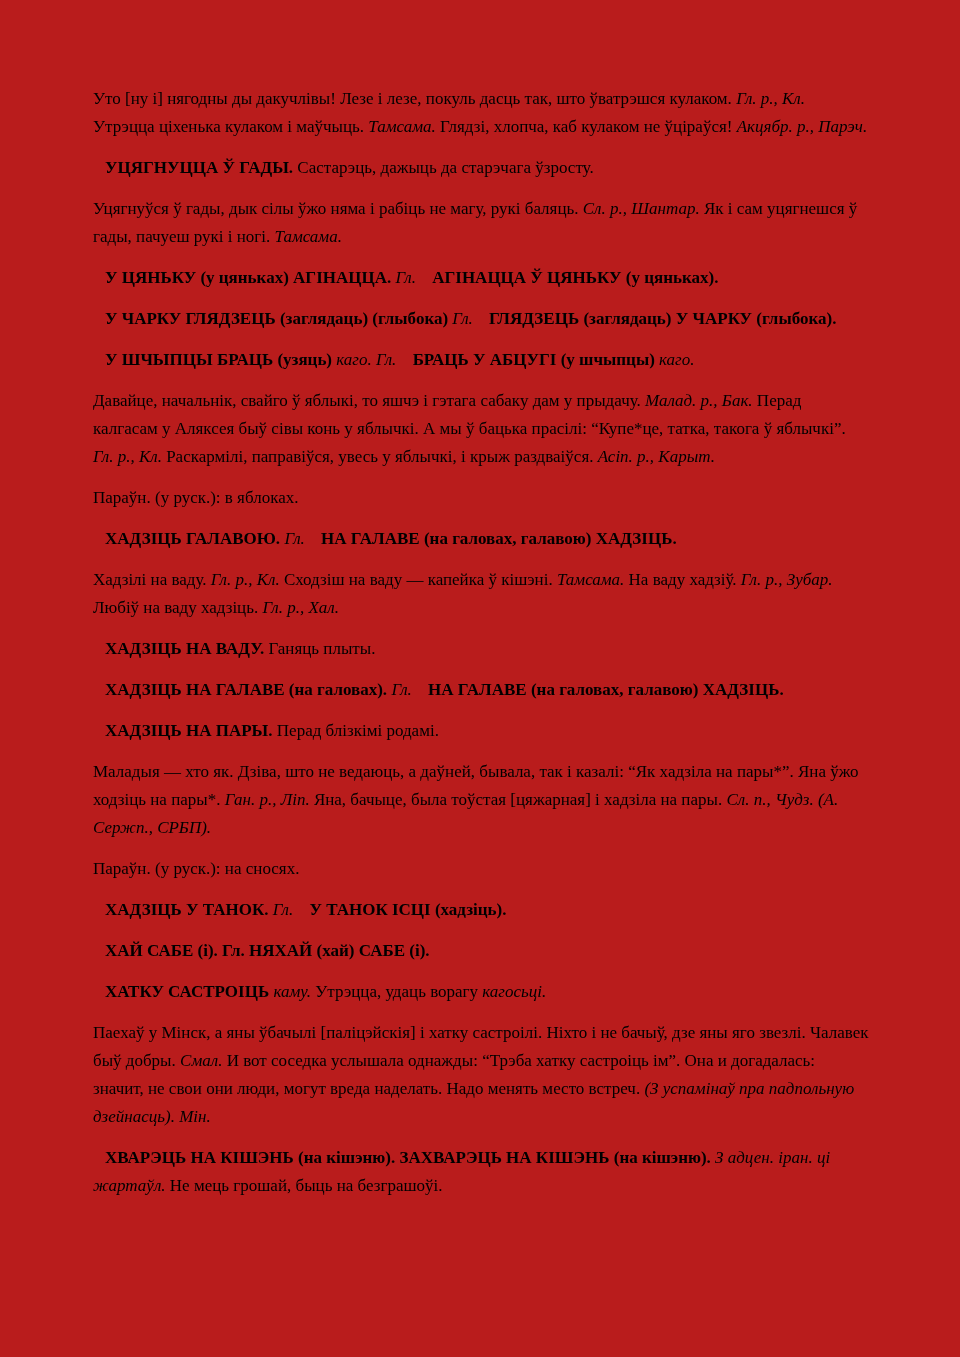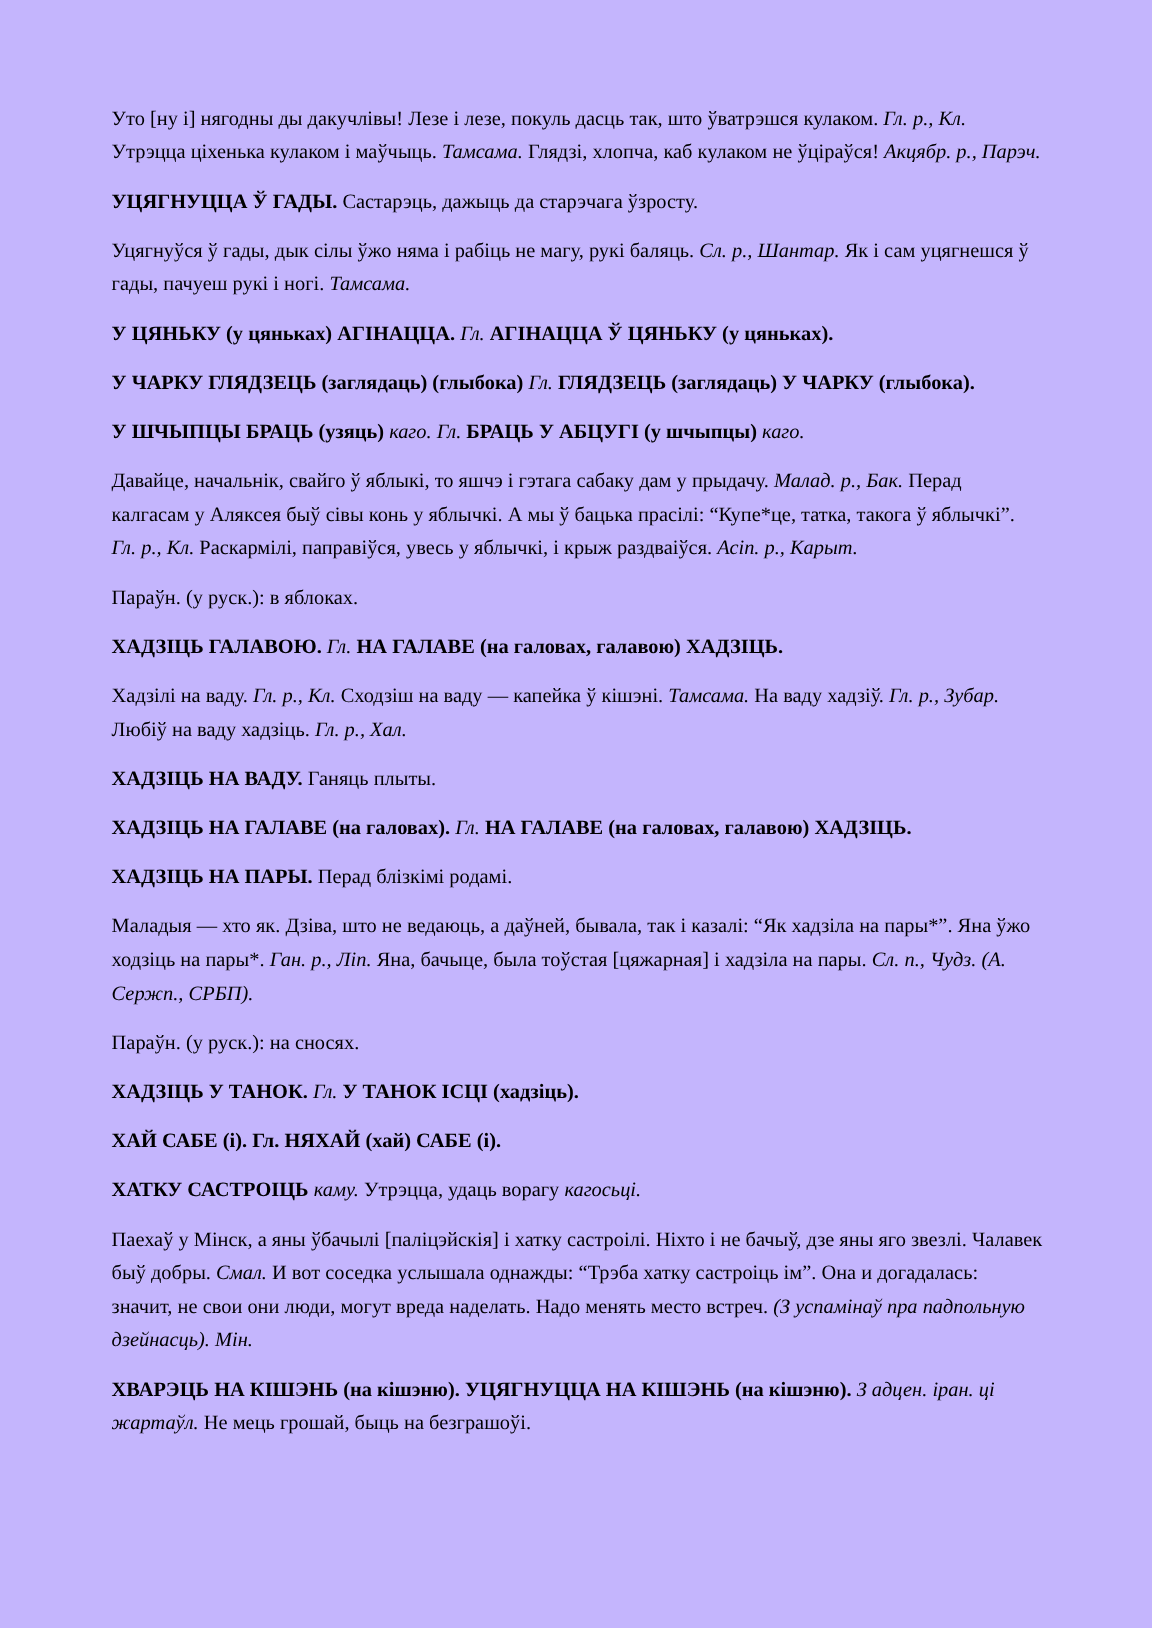--- a/index.html
+++ b/index.html
@@ -14,37 +14,37 @@
     font-family: "Liberation Serif", "DejaVu Serif", serif;
     color: #000000;
     overflow: hidden;
   }
   .page {
     position: absolute;
     left: 0;
     top: 0;
     width: 960px;
     height: 1357px;
-    background: #c4b5fd;
+    background: #b91c1c;
   }
   .page-content {
     position: absolute;
     left: 93px;
     top: 85px;
     width: 776px;
   }
   .para {
     margin: 0 0 13px 0;
     font-size: 17px;
     line-height: 28px;
     text-align: left;
     word-spacing: normal;
   }
   .run-r { font-weight: normal; font-style: normal; }
-  .run-b { font-weight: bold;   font-style: normal; }
+  .run-b { font-weight: bold;   font-style: normal; margin-left: 12px; }
   .run-i { font-weight: normal; font-style: italic; }
 </style>
 </head>
 <body style="background: rgb(255, 255, 255); color: rgb(0, 0, 0);">
 
 <div class="page">
   <div class="page-content">
       <p class="para"><span class="run-r">Уто [ну і] нягодны ды дакучлівы! Лезе і лезе, покуль дасць так, што ўватрэшся кулаком. </span><span class="run-i">Гл. р., Кл.</span><span class="run-r"> Утрэцца ціхенька кулаком і маўчыць. </span><span class="run-i">Тамсама.</span><span class="run-r"> Глядзі, хлопча, каб кулаком не ўціраўся! </span><span class="run-i">Акцябр. р., Парэч.</span></p>
       <p class="para"><span class="run-b">УЦЯГНУЦЦА Ў ГАДЫ.</span><span class="run-r"> Састарэць, дажыць да старэчага ўзросту.</span></p>
       <p class="para"><span class="run-r">Уцягнуўся ў гады, дык сілы ўжо няма і рабіць не магу, рукі баляць. </span><span class="run-i">Сл. р., Шантар.</span><span class="run-r"> Як і сам уцягнешся ў гады, пачуеш рукі і ногі. </span><span class="run-i">Тамсама.</span></p>
@@ -57,15 +57,15 @@
       <p class="para"><span class="run-r">Хадзілі на ваду. </span><span class="run-i">Гл. р., Кл.</span><span class="run-r"> Сходзіш на ваду — капейка ў кішэні. </span><span class="run-i">Тамсама.</span><span class="run-r"> На ваду хадзіў. </span><span class="run-i">Гл. р., Зубар.</span><span class="run-r"> Любіў на ваду хадзіць. </span><span class="run-i">Гл. р., Хал.</span></p>
       <p class="para"><span class="run-b">ХАДЗІЦЬ НА ВАДУ.</span><span class="run-r"> Ганяць плыты.</span></p>
       <p class="para"><span class="run-b">ХАДЗІЦЬ НА ГАЛАВЕ (на галовах). </span><span class="run-i">Гл.</span><span class="run-b"> НА ГАЛАВЕ (на галовах, галавою) ХАДЗІЦЬ.</span></p>
       <p class="para"><span class="run-b">ХАДЗІЦЬ НА ПАРЫ.</span><span class="run-r"> Перад блізкімі родамі.</span></p>
       <p class="para"><span class="run-r">Маладыя — хто як. Дзіва, што не ведаюць, а даўней, бывала, так і казалі: “Як хадзіла на пары*”. Яна ўжо ходзіць на пары*. </span><span class="run-i">Ган. р., Ліп.</span><span class="run-r"> Яна, бачыце, была тоўстая [цяжарная] і хадзіла на пары. </span><span class="run-i">Сл. п., Чудз. (А. Сержп., СРБП).</span></p>
       <p class="para"><span class="run-r">Параўн. (у руск.): на сносях.</span></p>
       <p class="para"><span class="run-b">ХАДЗІЦЬ У ТАНОК. </span><span class="run-i">Гл.</span><span class="run-b"> У ТАНОК ІСЦІ (хадзіць).</span></p>
       <p class="para"><span class="run-b">ХАЙ САБЕ (і). Гл. НЯХАЙ (хай) САБЕ (і).</span></p>
       <p class="para"><span class="run-b">ХАТКУ САСТРОІЦЬ </span><span class="run-i">каму.</span><span class="run-r"> Утрэцца, удаць ворагу </span><span class="run-i">кагосьці.</span></p>
       <p class="para"><span class="run-r">Паехаў у Мінск, а яны ўбачылі [паліцэйскія] і хатку састроілі. Ніхто і не бачыў, дзе яны яго звезлі. Чалавек быў добры. </span><span class="run-i">Смал.</span><span class="run-r"> И вот соседка услышала однажды: “Трэба хатку састроіць ім”. Она и догадалась: значит, не свои они люди, могут вреда наделать. Надо менять место встреч. </span><span class="run-i">(З успамінаў пра падпольную дзейнасць). Мін.</span></p>
-      <p class="para"><span class="run-b">ХВАРЭЦЬ НА КІШЭНЬ (на кішэню). УЦЯГНУЦЦА НА КІШЭНЬ (на кішэню). </span><span class="run-i">З адцен. іран. ці жартаўл.</span><span class="run-r"> Не мець грошай, быць на безграшоўі.</span></p>
+      <p class="para"><span class="run-b">ХВАРЭЦЬ НА КІШЭНЬ (на кішэню). ЗАХВАРЭЦЬ НА КІШЭНЬ (на кішэню). </span><span class="run-i">З адцен. іран. ці жартаўл.</span><span class="run-r"> Не мець грошай, быць на безграшоўі.</span></p>
     </div>
 </div>
 
 </body></html>

